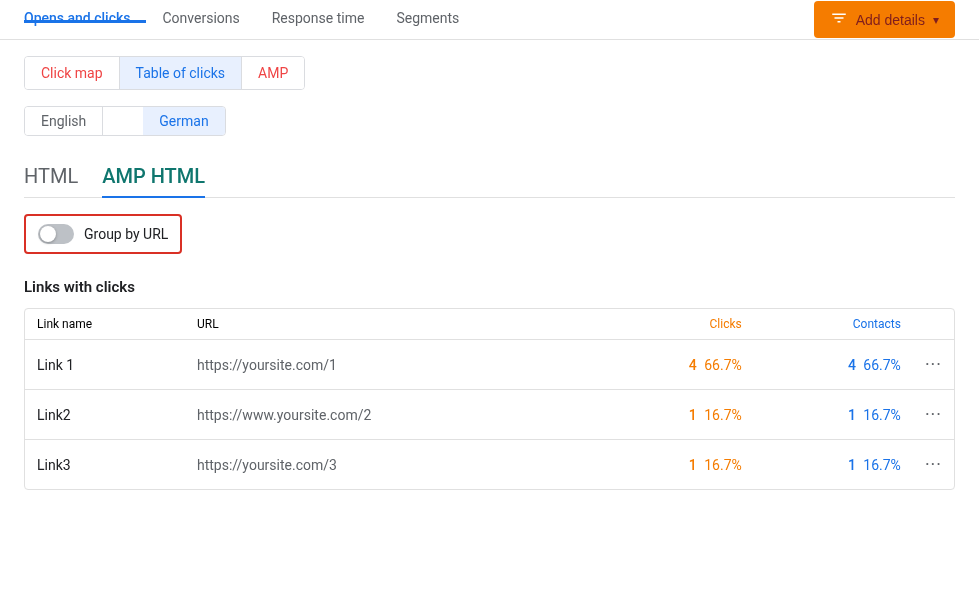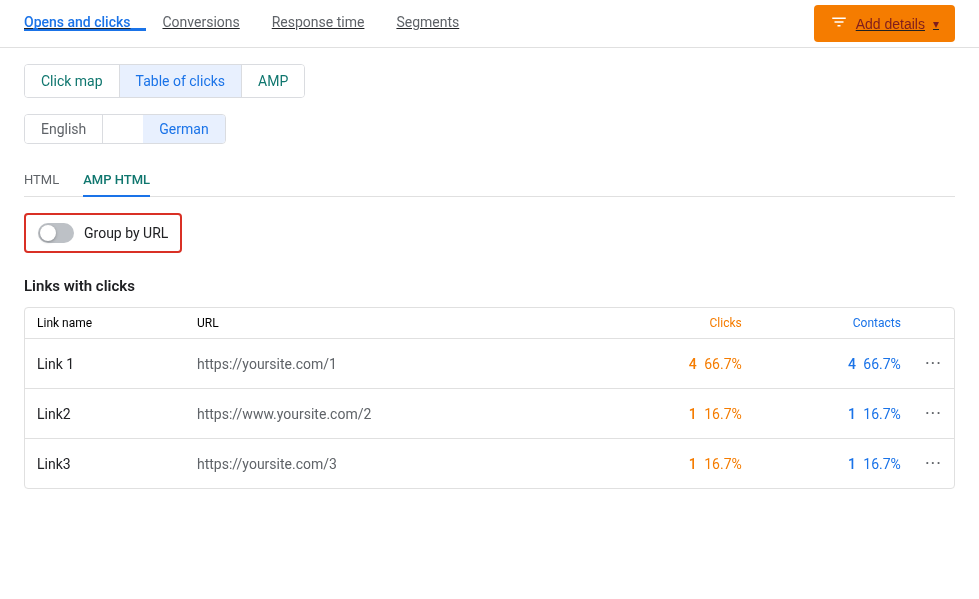--- a/index.html
+++ b/index.html
@@ -1,21 +1,21 @@
 <!DOCTYPE html>
 <html><head>
   <meta charset="utf-8">
   <style>
     * { box-sizing: border-box; margin: 0; padding: 0; }
     body { font-family: 'Roboto', Arial, sans-serif; background: #fff; color: #202124; font-size: 14px; }
 
     
     .top-nav {
       display: flex; align-items: center; justify-content: space-between;
-      padding: 16px 24px; border-bottom: 1px solid #e0e0e0; height: 48px; text-decoration: underline;
+      padding: 16px 24px; border-bottom: 1px solid #e0e0e0; height: 40px;
     }
     .nav-tabs { display: flex; align-items: center; height: 100%; }
     .nav-tab {
       padding: 0 16px; height: 100%; display: flex; align-items: center;
       cursor: pointer; font-size: 14px; color: #5f6368; border-bottom: 3px solid transparent;
       text-decoration: none; white-space: nowrap;
     }
     .nav-tab.active { color: #1a73e8; border-bottom: 3px solid #1a73e8; font-weight: 500; }
     .nav-tab:first-child { padding-left: 0; }
 
@@ -28,42 +28,42 @@
 
     
     .content { padding: 16px 24px; }
 
     
     .tab-group {
       display: flex; border: 1px solid #dadce0; border-radius: 4px;
       width: fit-content; margin-bottom: 16px; overflow: hidden;
     }
     .tab-item {
-      padding: 8px 16px; cursor: pointer; font-size: 14px; color: #0f766e;
+      padding: 8px 16px; cursor: pointer; font-size: 14px; color: #ef4444;
       background: #fff; border-right: 1px solid #dadce0;
     }
     .tab-item:last-child { border-right: none; }
     .tab-item.active { color: #1a73e8; background: #e8f0fe; }
 
     
     .lang-group {
       display: flex; border: 1px solid #dadce0; border-radius: 4px;
       width: fit-content; margin-bottom: 20px; overflow: hidden;
     }
     .lang-item {
       padding: 6px 16px; cursor: pointer; font-size: 14px; color: #5f6368;
       background: #fff; border-right: 1px solid #dadce0;
     }
     .lang-item:last-child { border-right: none; margin-left: 40px; }
     .lang-item.active { color: #1a73e8; background: #e8f0fe; }
 
     
     .sub-tabs { display: flex; gap: 24px; margin-bottom: 16px; border-bottom: 1px solid #e0e0e0; }
     .sub-tab {
-      padding: 8px 0; cursor: pointer; font-size: 13px; color: #5f6368;
+      padding: 8px 0; cursor: pointer; font-size: 20px; color: #5f6368;
       border-bottom: 2px solid transparent; margin-bottom: -1px;
     }
     .sub-tab.active { color: #0f766e; border-bottom: 2px solid #1a73e8; font-weight: 500; }
 
     
     .group-by-url-wrapper {
       display: inline-flex; align-items: center; gap: 10px;
       border: 2px solid #d93025; border-radius: 4px; padding: 8px 12px;
       margin-bottom: 24px; cursor: pointer;
     }

